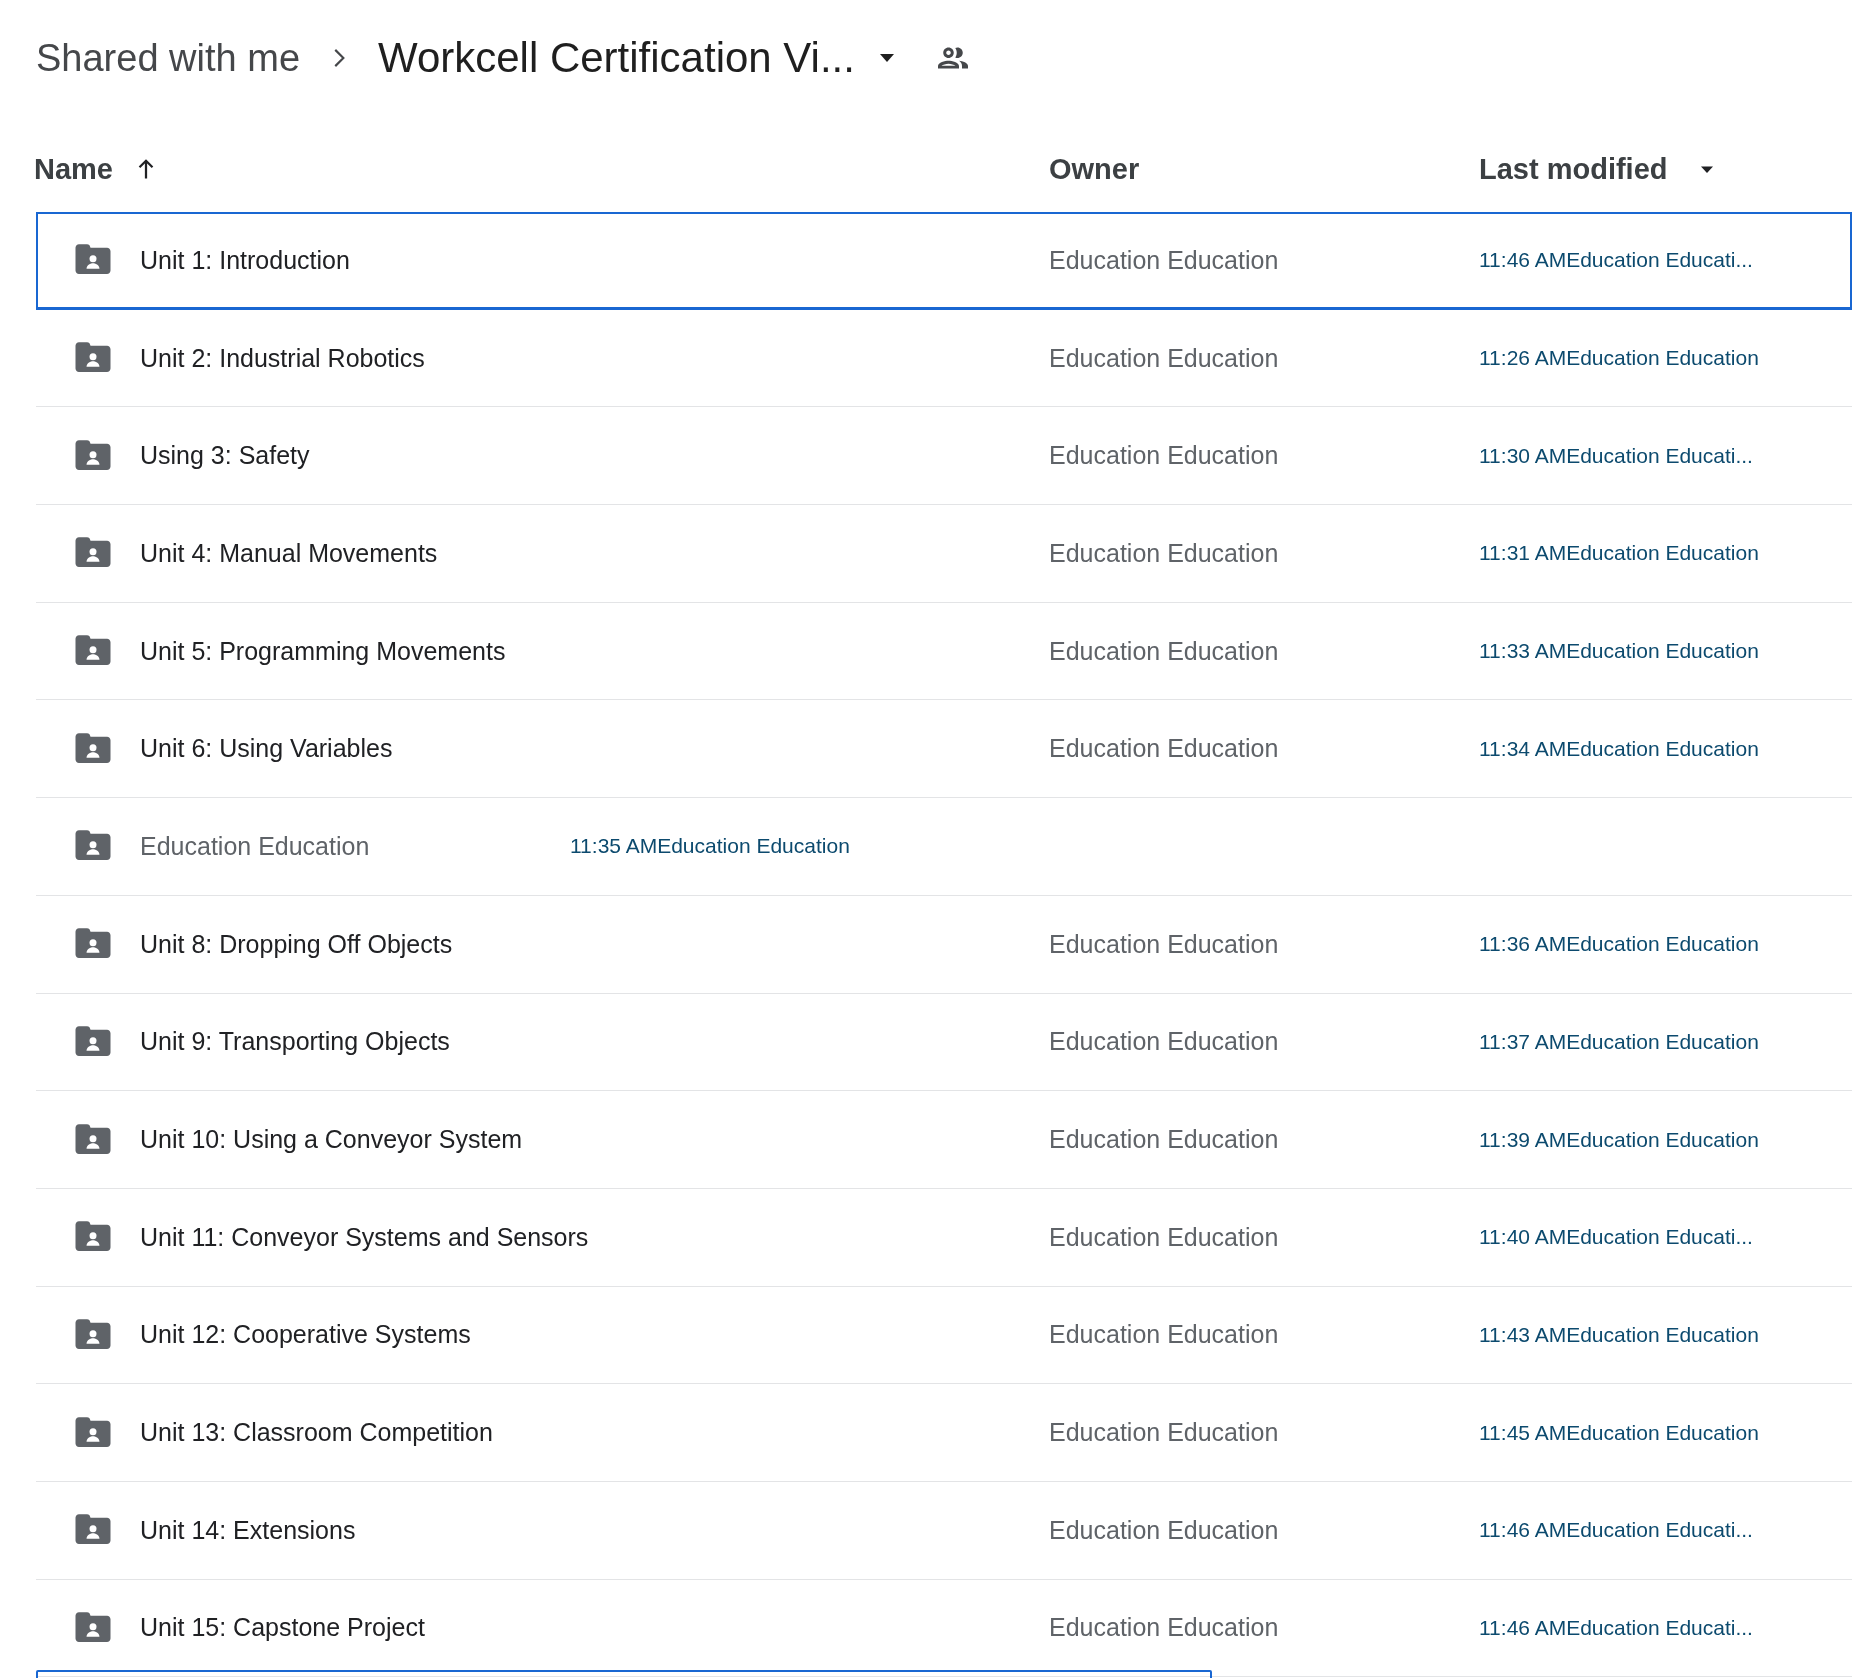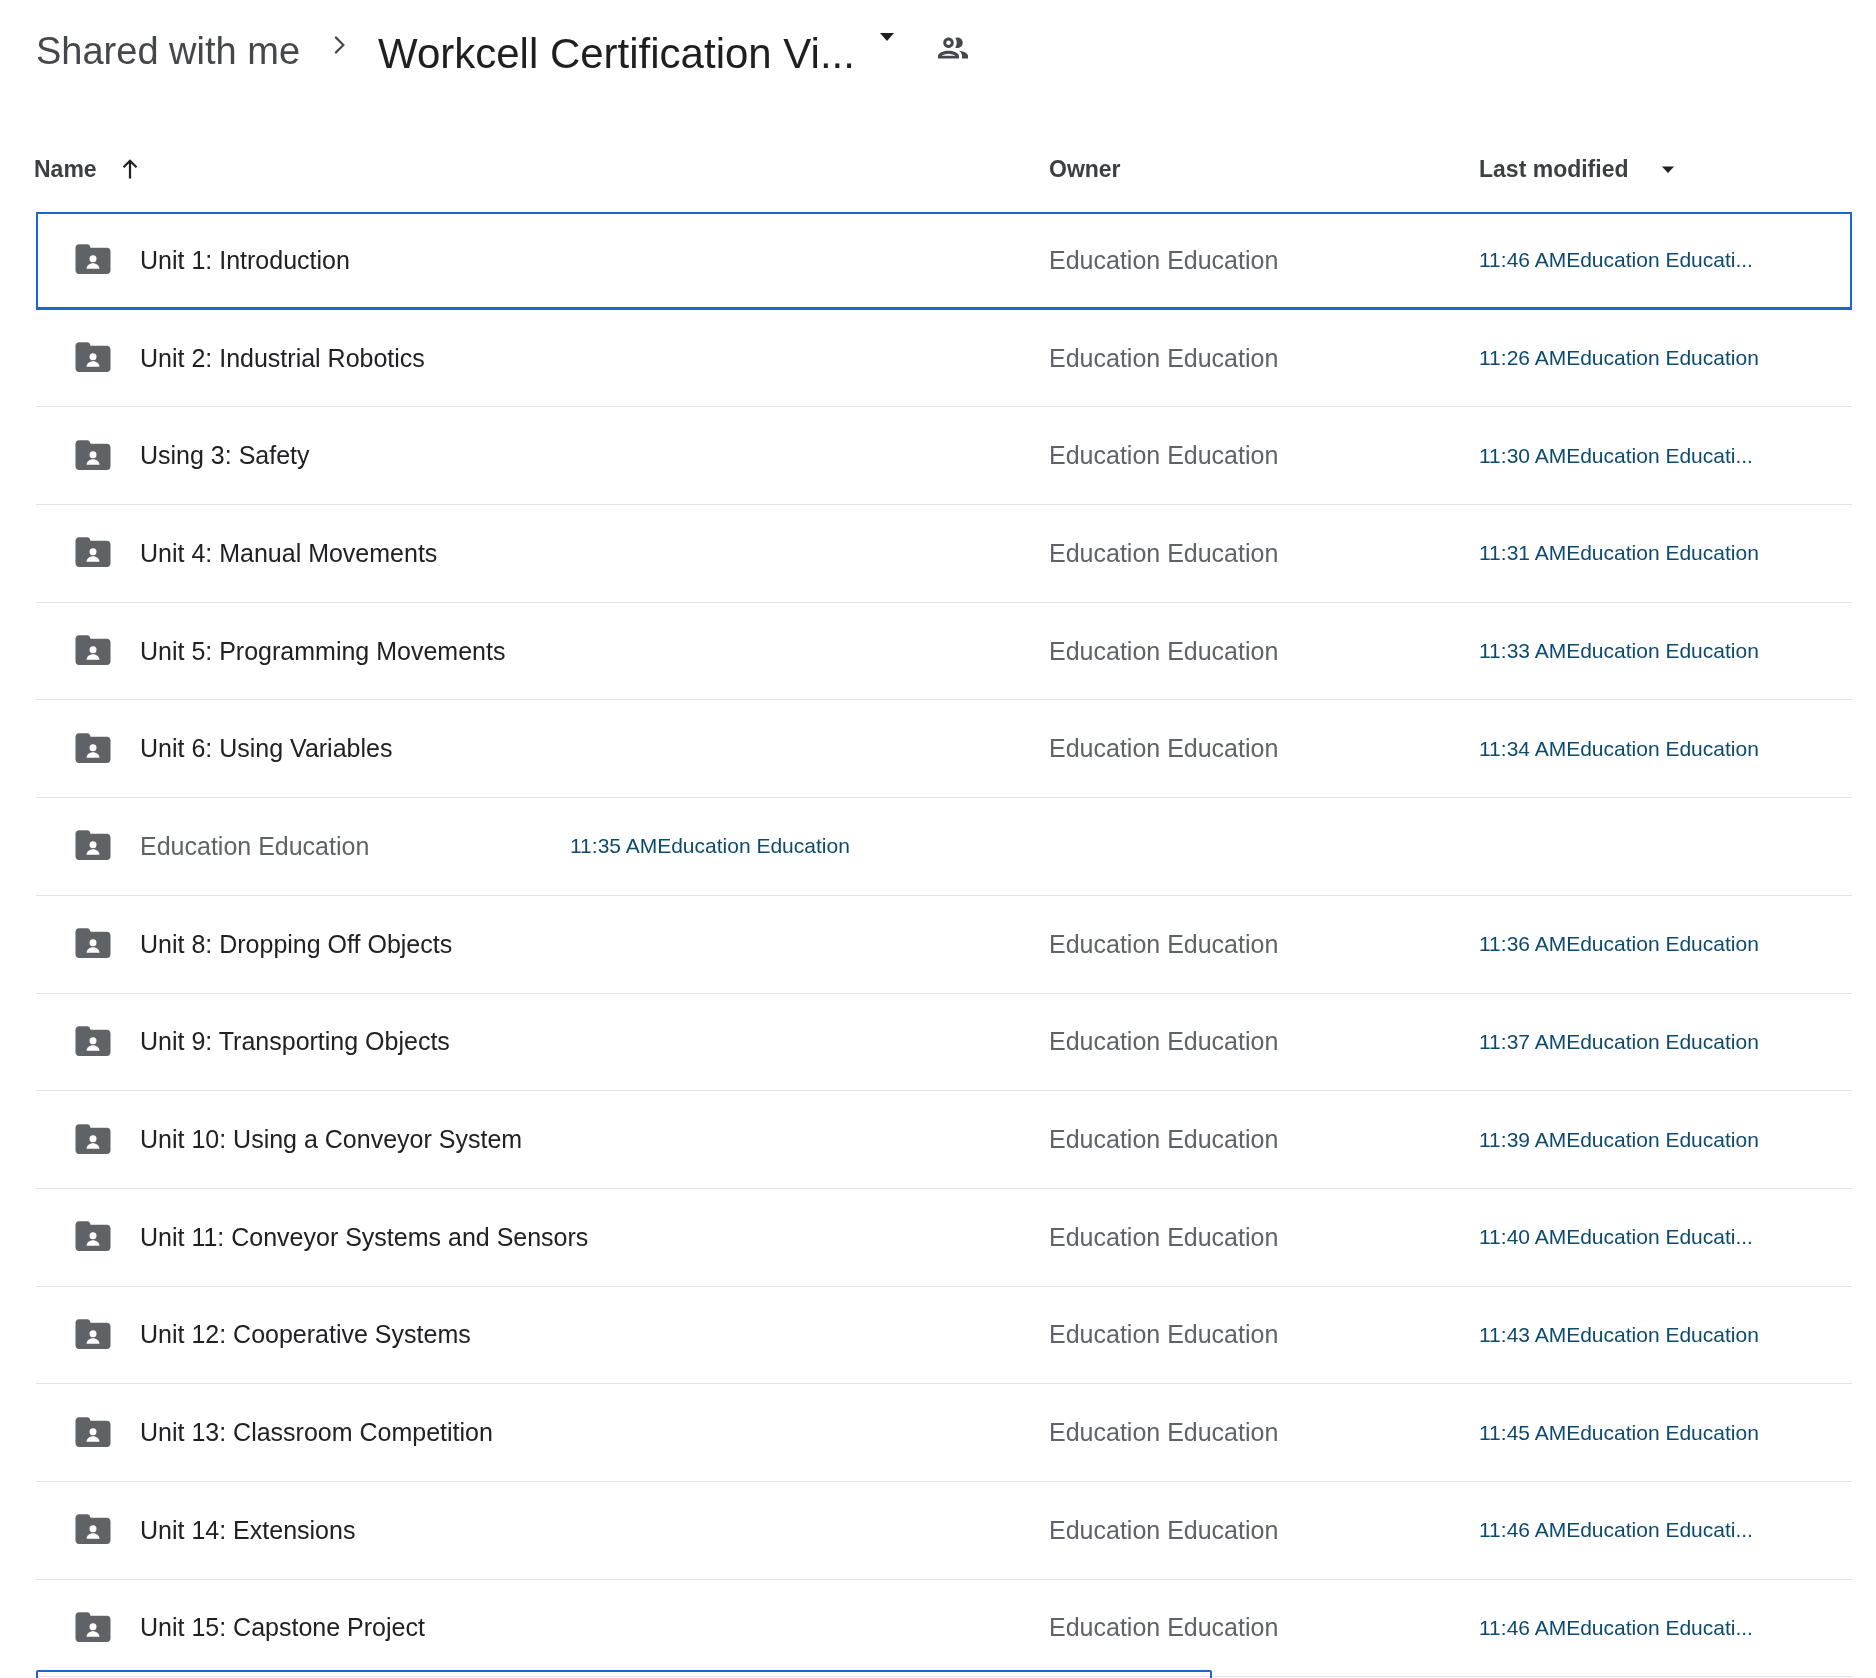--- a/index.html
+++ b/index.html
@@ -7,40 +7,40 @@
     width:1876px;height:1678px;
     background:#ffffff;
     font-family:"Liberation Sans", sans-serif;
     color:#202124;
     overflow:hidden;
     position:relative;
   }
 
   
   .breadcrumb{
-    display:flex;align-items:flex-start;
+    display:flex;align-items:center;
     padding:30px 0 0 36px;
     height:56px;
   }
   .crumb-parent{
     font-size:38px;color:#45474a;cursor:pointer;white-space:nowrap;
   }
   .crumb-sep{margin:0 24px;display:flex;align-items:center;}
   .crumb-current{
     font-size:42px;color:#1f1f1f;white-space:nowrap;
   }
   .crumb-caret{margin-left:22px;display:flex;align-items:center;cursor:pointer;}
   .share-people{margin-left:38px;display:flex;align-items:center;}
 
   
   .table-header{
     display:flex;align-items:center;
     height:126px;padding:40px 0 0 34px;
     box-sizing:border-box;
-    font-size:23px;font-weight:700;color:#3c4043;
+    font-size:29px;font-weight:700;color:#3c4043;
   }
   .th-name{width:1015px;display:flex;align-items:center;gap:18px;cursor:pointer;}
   .th-owner{width:430px;}
   .th-modified{display:flex;align-items:center;gap:31px;cursor:pointer;}
 
   
   .file-list{margin:0 24px 0 36px;}
   .row{
     height:97.7px;
     display:flex;align-items:center;

